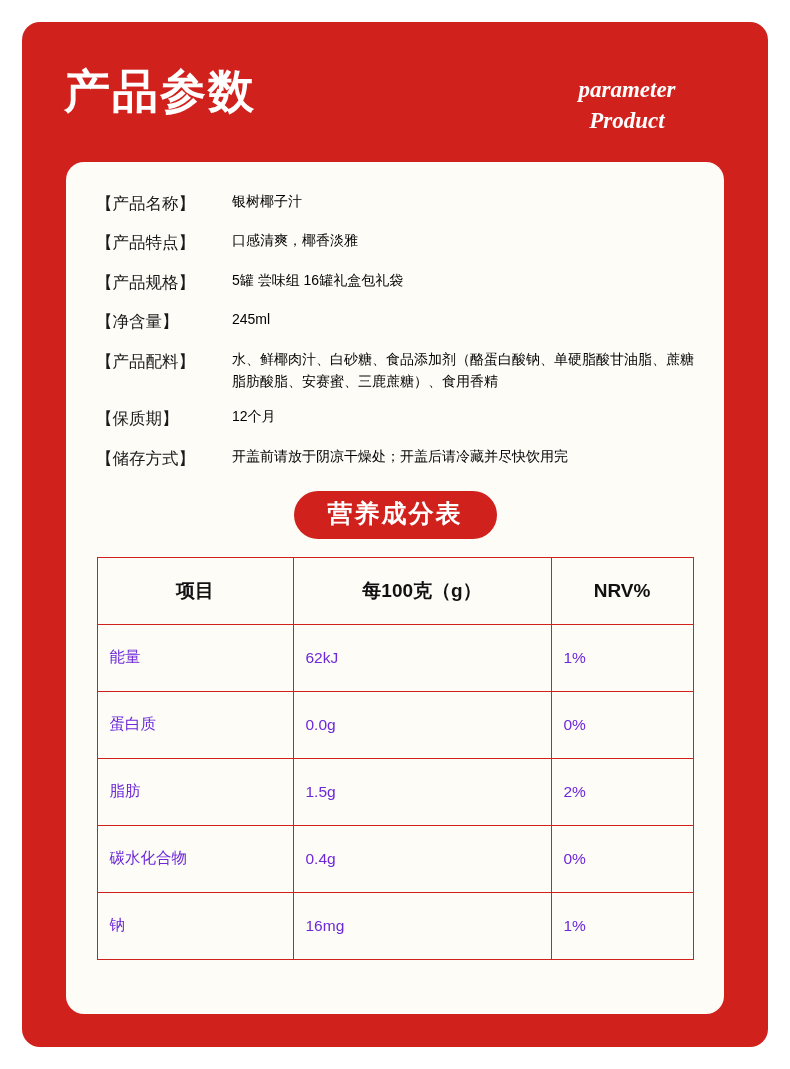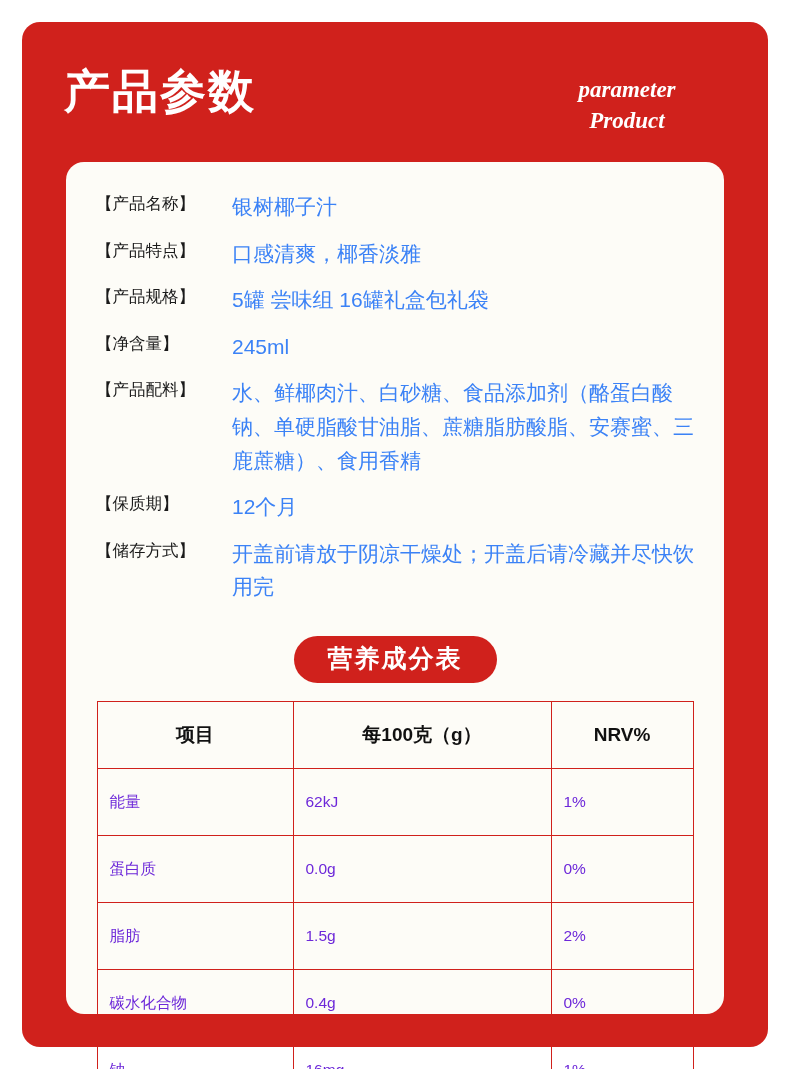--- a/index.html
+++ b/index.html
@@ -81,29 +81,29 @@
   }
   .spec-label {
     flex: 0 0 130px;
     color: #1a1a1a;
     font-size: 16.5px;
     line-height: 1.6;
     white-space: nowrap;
   }
   .spec-value {
     flex: 1 1 auto;
-    color: #3b82f6;
-    font-size: 21px;
+    color: #000000;
+    font-size: 14px;
     line-height: 1.6;
     padding-left: 6px;
   }
   .nutrition-badge-wrap {
     display: flex;
     justify-content: center;
-    margin-top: 32px;
+    margin-top: 20px;
     margin-bottom: 18px;
   }
   .nutrition-badge {
     background: #d0211c;
     color: #ffffff;
     font-family: "DejaVu Sans", sans-serif;
     font-weight: bold;
     font-size: 25px;
     letter-spacing: 2px;
     padding: 9px 34px 11px 34px;

